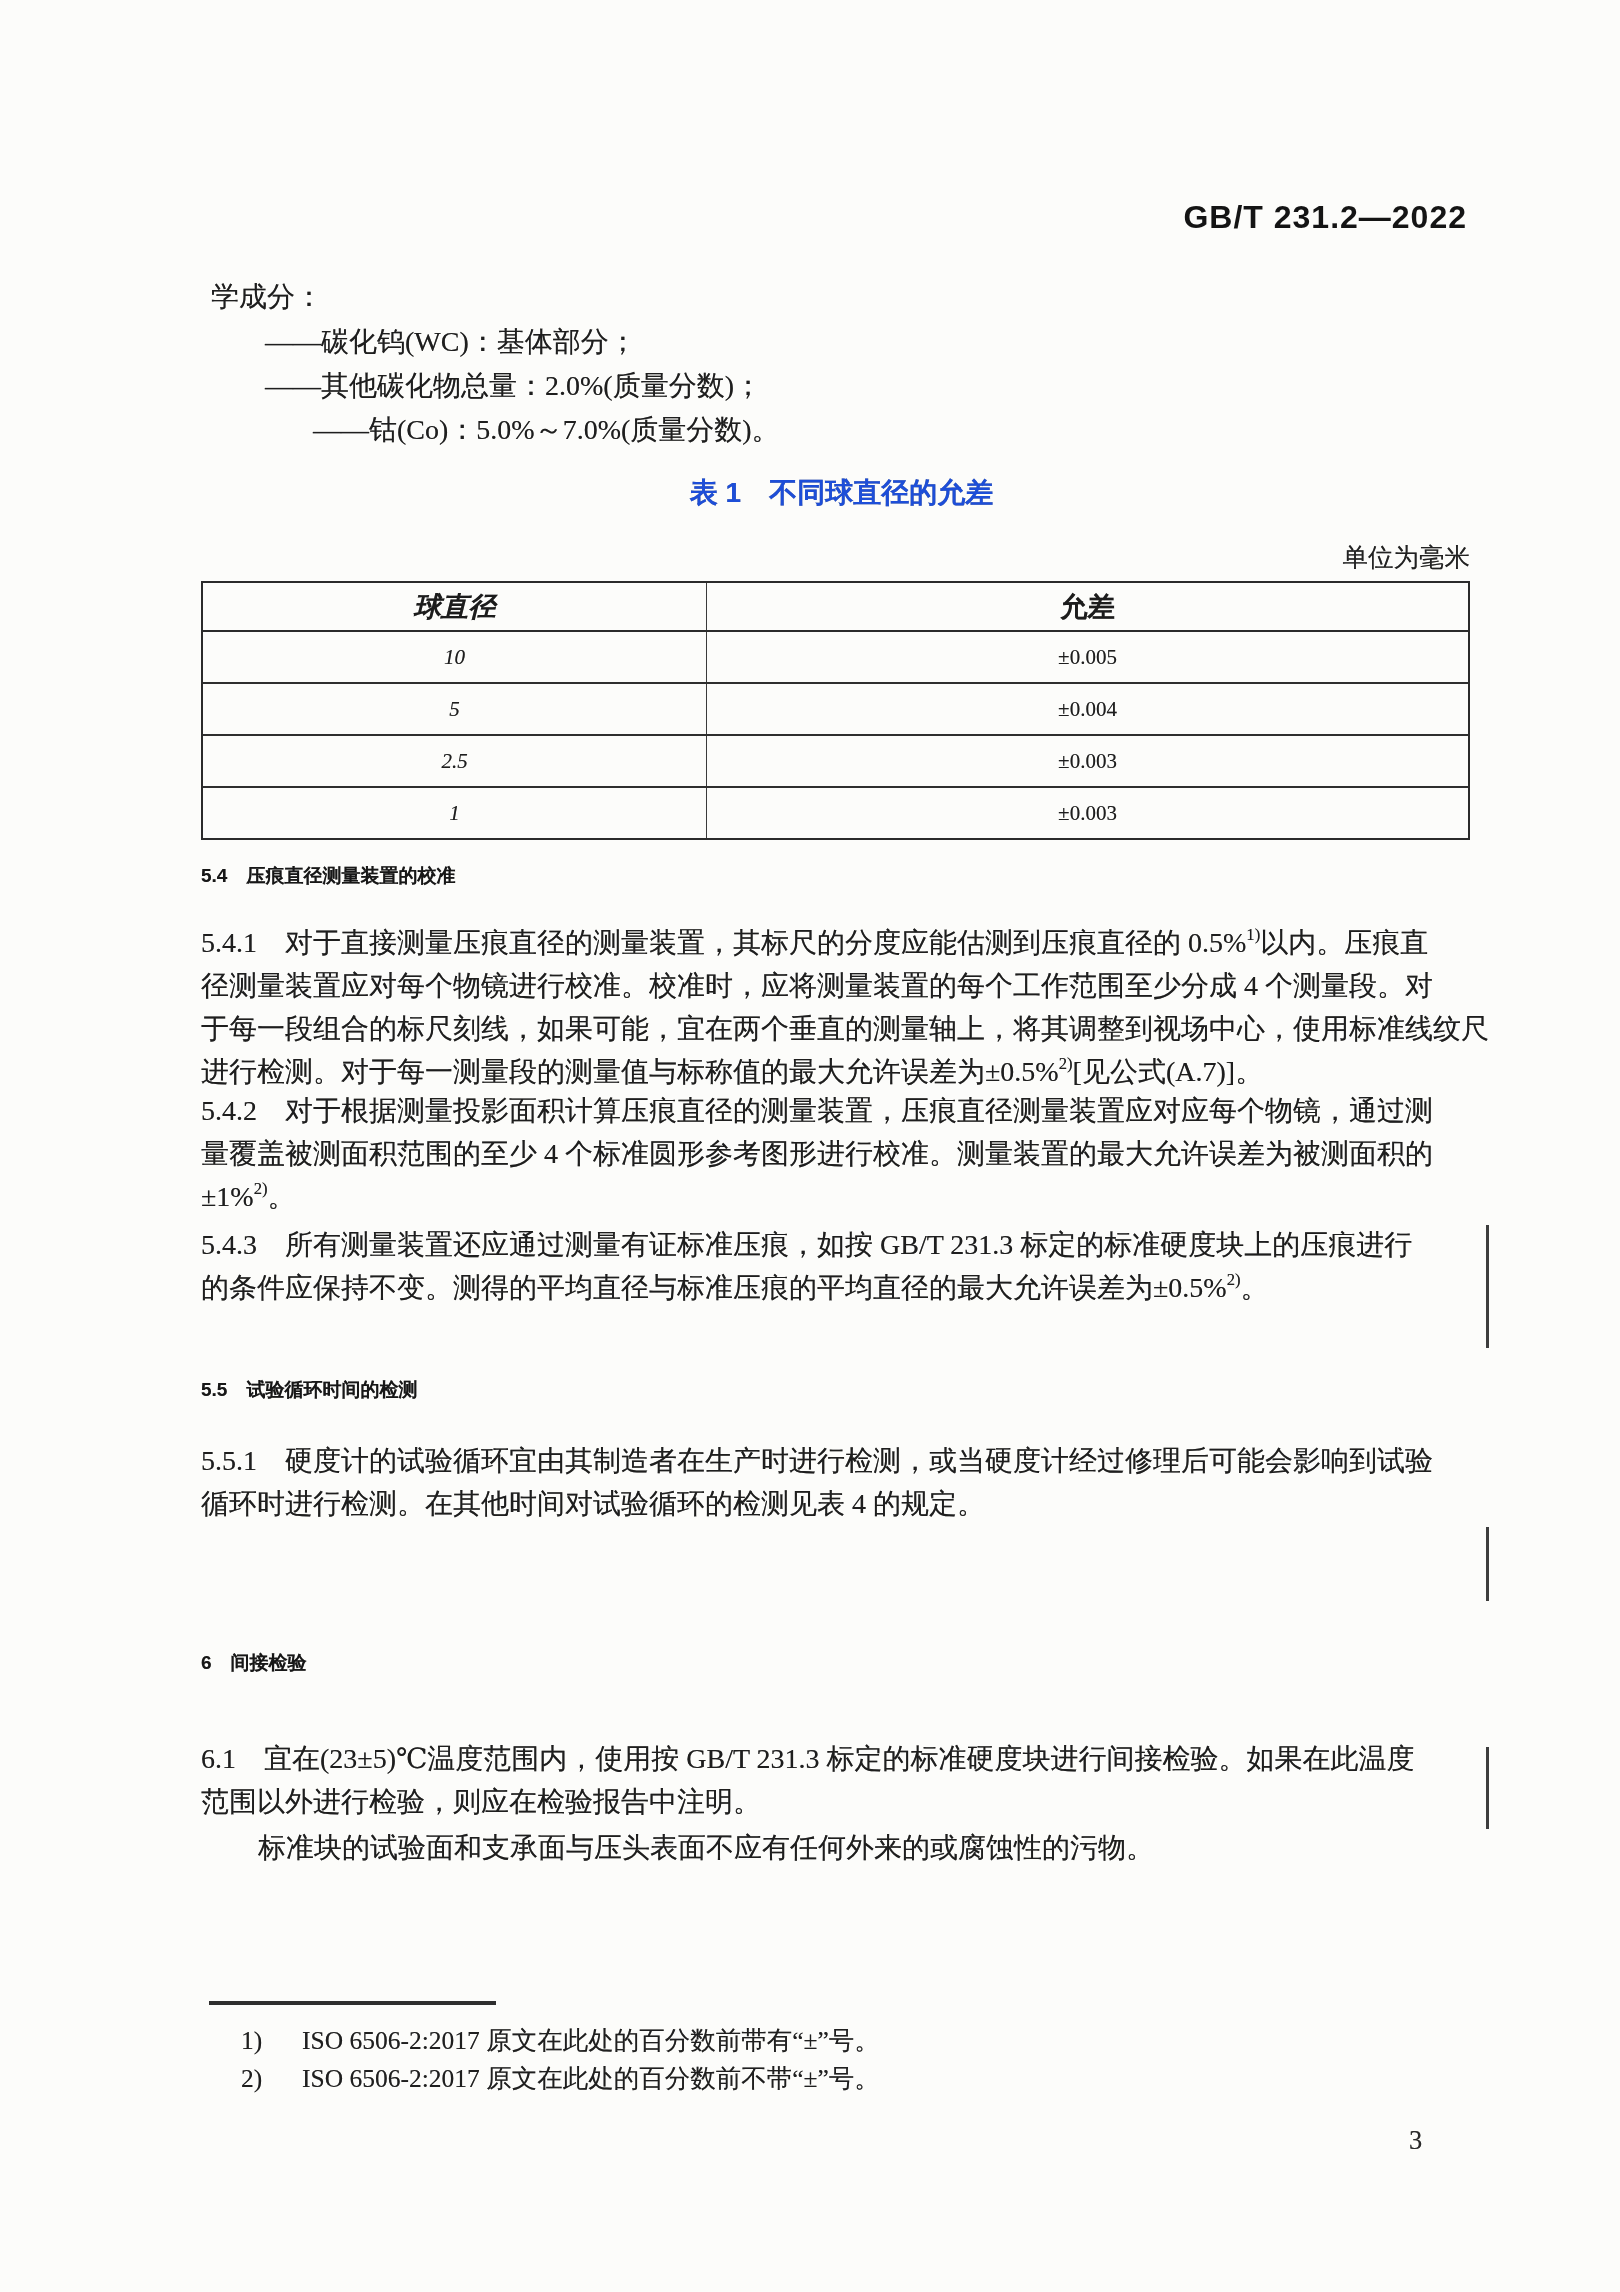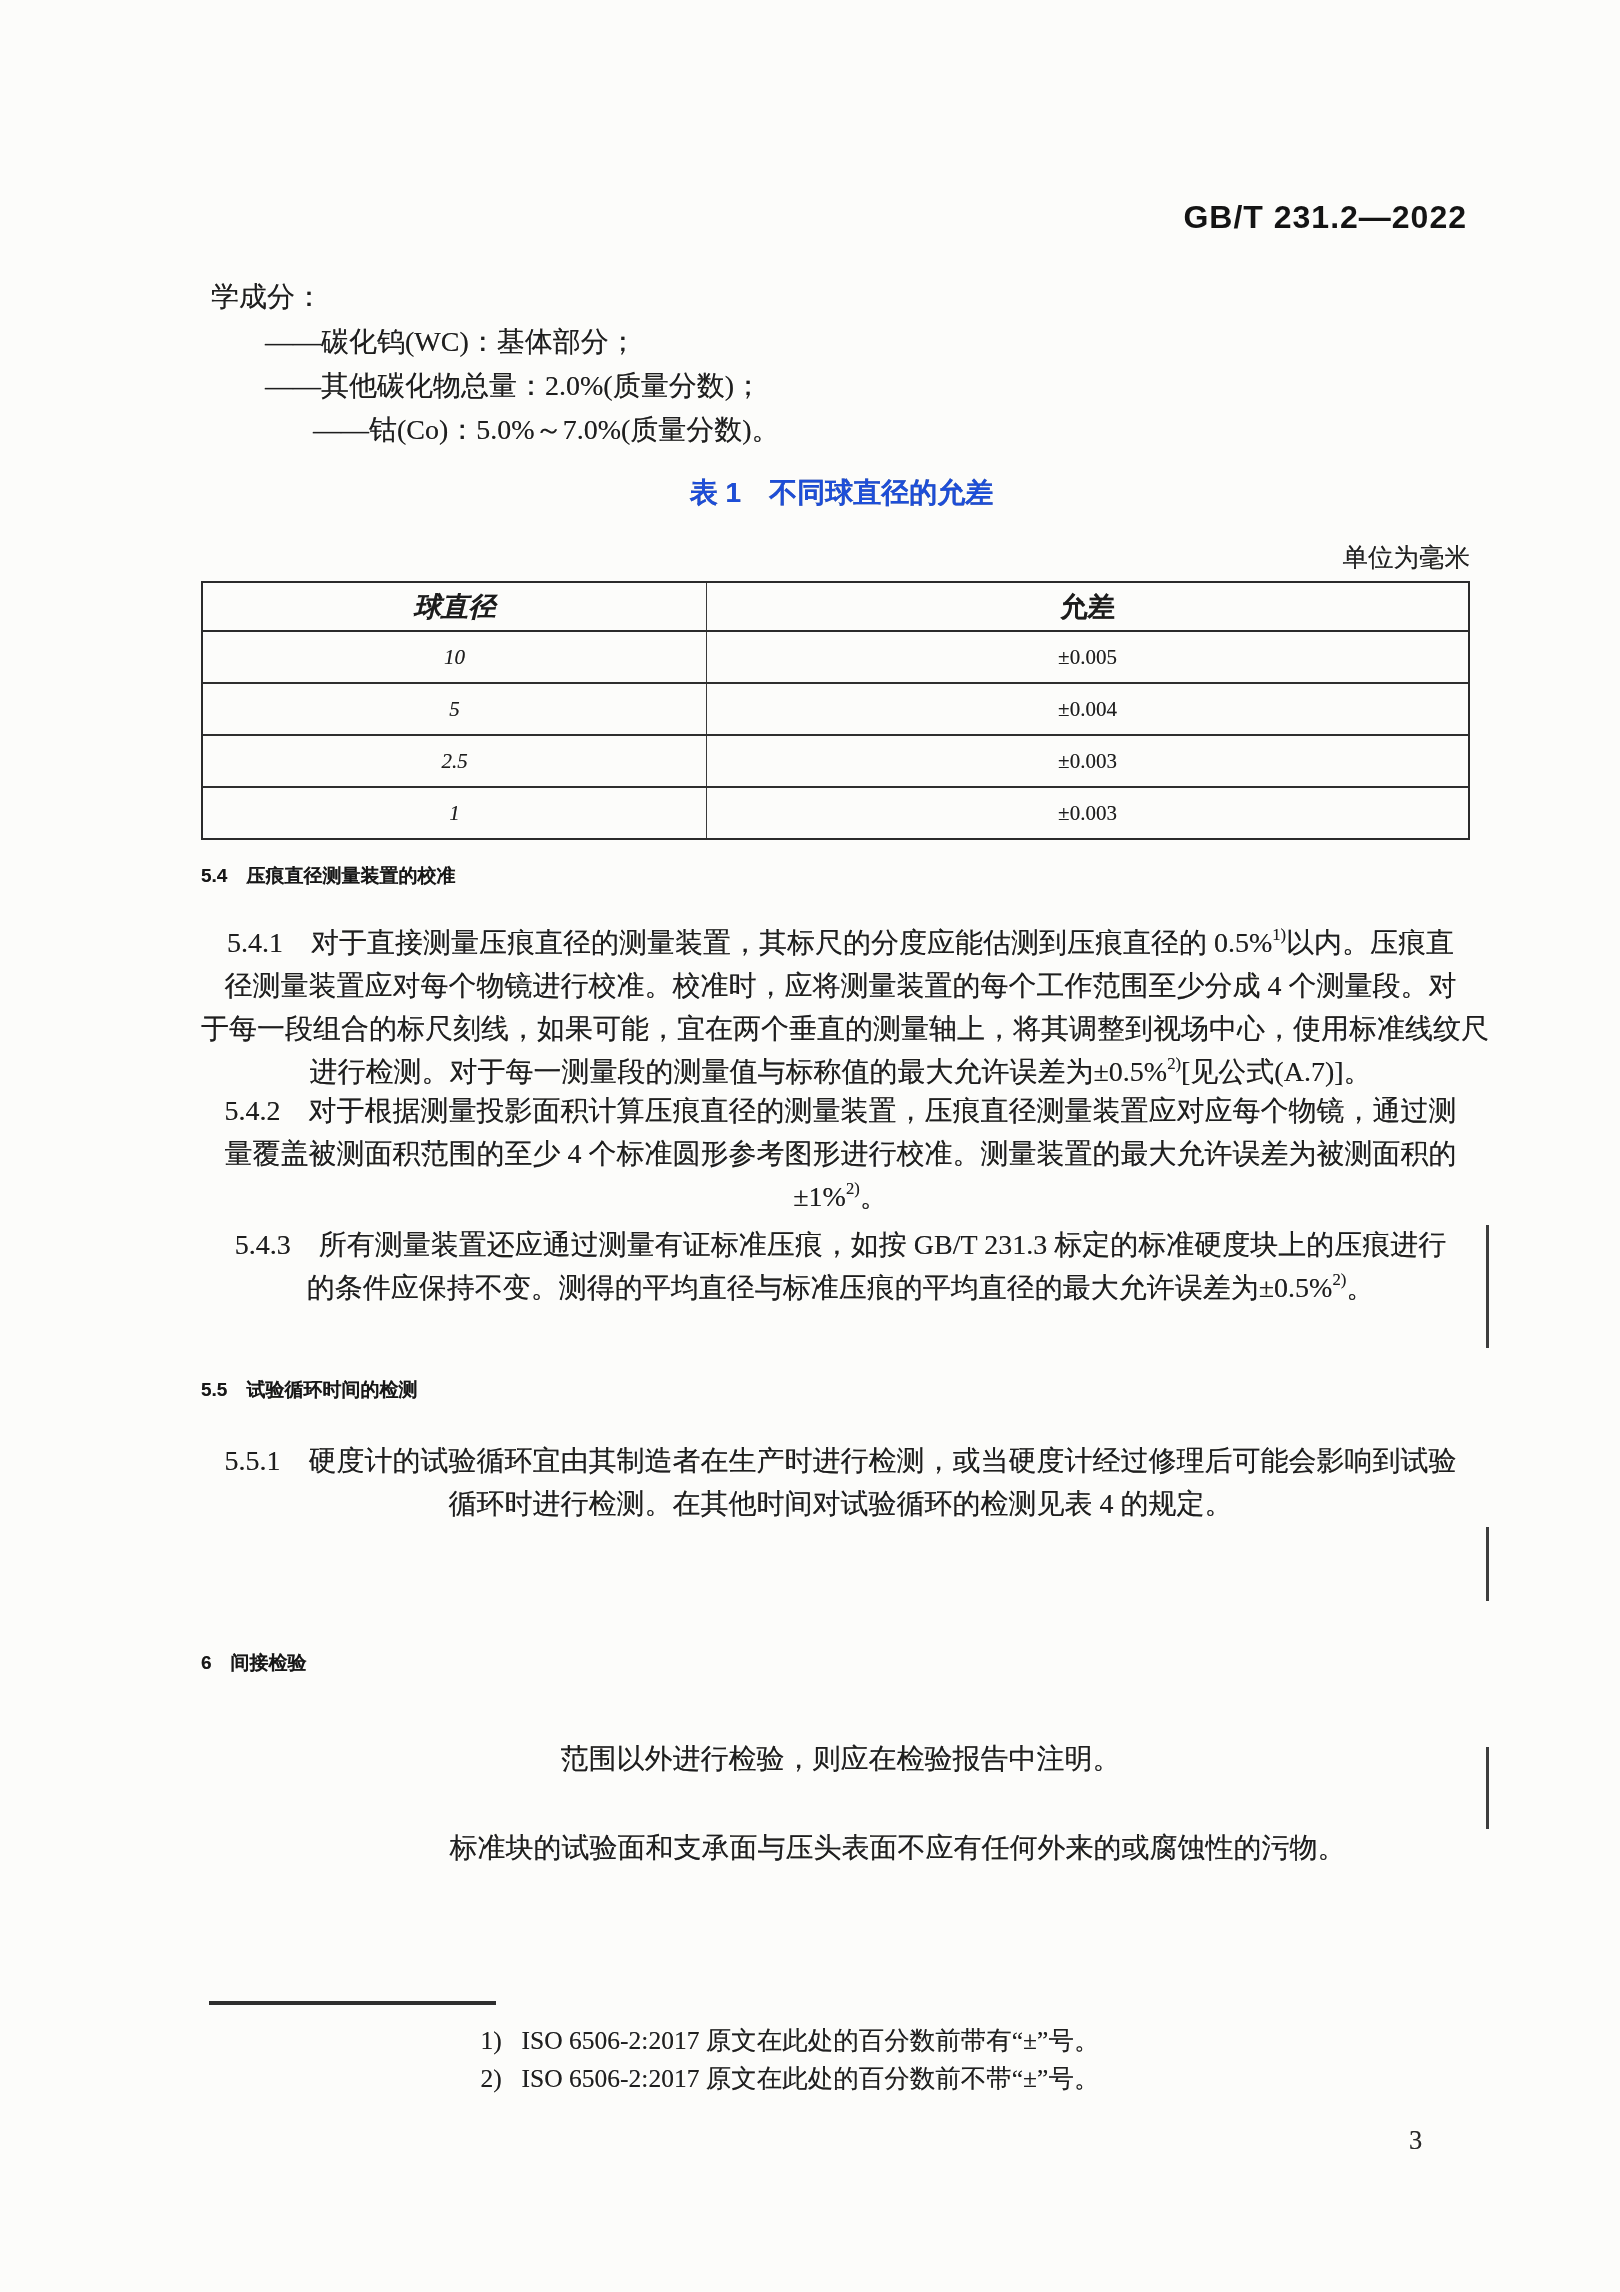--- a/index.html
+++ b/index.html
@@ -5,21 +5,21 @@
   html,body{margin:0;padding:0;background:#e8e8e6;}
   .page{
     position:relative;
     width:1620px;height:2293px;
     margin:0 auto;
     background:#fcfcfa;
     overflow:hidden;
     color:#1f1f1f;
     font-family:"Liberation Serif","DejaVu Serif",serif;
   }
-  .abs{position:absolute;text-align:center;}
+  .abs{position:absolute;}
   .body-text{
     font-size:28px;
     line-height:43px;
     color:#1e1e1e;
     white-space:nowrap;
     text-shadow:0 0 0.6px rgba(20,20,20,0.55);
   }
   .para{left:201px;width:1279px;}
   .para .line{height:43px;}
   .heading{
@@ -184,20 +184,21 @@
 
   <div class="abs para body-text" style="top:1439px;">
     <div class="line">5.5.1　硬度计的试验循环宜由其制造者在生产时进行检测，或当硬度计经过修理后可能会影响到试验</div>
     <div class="line">循环时进行检测。在其他时间对试验循环的检测见表 4 的规定。</div>
   </div>
 
 
   <div class="abs heading" style="left:201px;top:1650px;">6　间接检验</div>
 
   <div class="abs para body-text" style="top:1737px;">
+    <div class="line">6.1　宜在(23±5)℃温度范围内，使用按 GB/T 231.3 标定的标准硬度块进行间接检验。如果在此温度</div>
     <div class="line">范围以外进行检验，则应在检验报告中注明。</div>
   </div>
   <div class="abs para body-text indent" style="top:1826px;">
     <div class="line">标准块的试验面和支承面与压头表面不应有任何外来的或腐蚀性的污物。</div>
   </div>
 
   <div class="abs rev-bar" style="top:1225px;height:123px;"></div>
   <div class="abs rev-bar" style="top:1527px;height:74px;"></div>
   <div class="abs rev-bar" style="top:1747px;height:82px;"></div>
 

